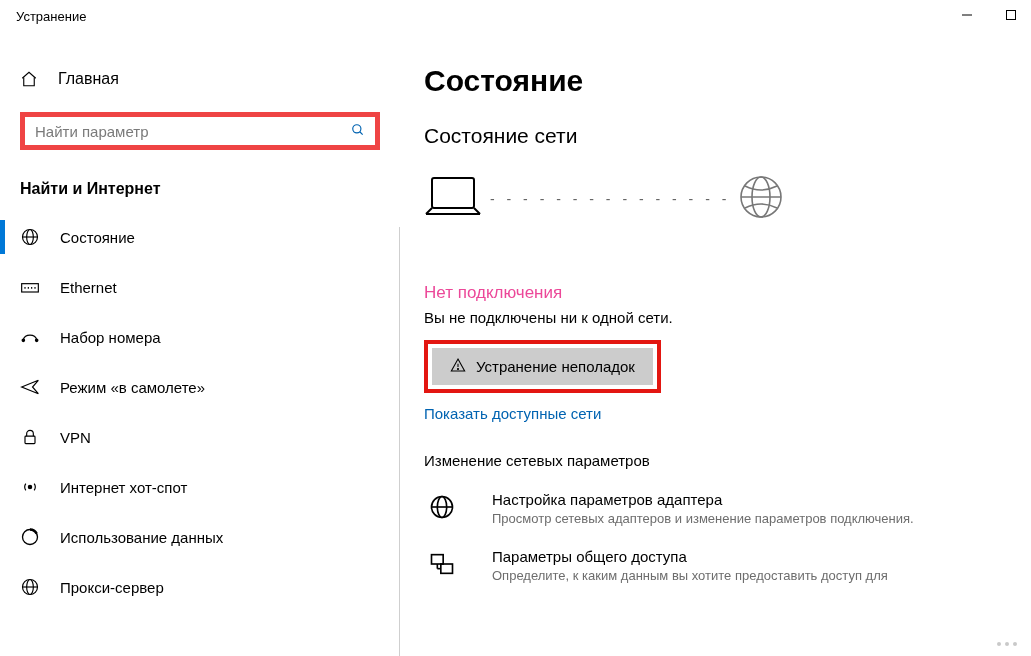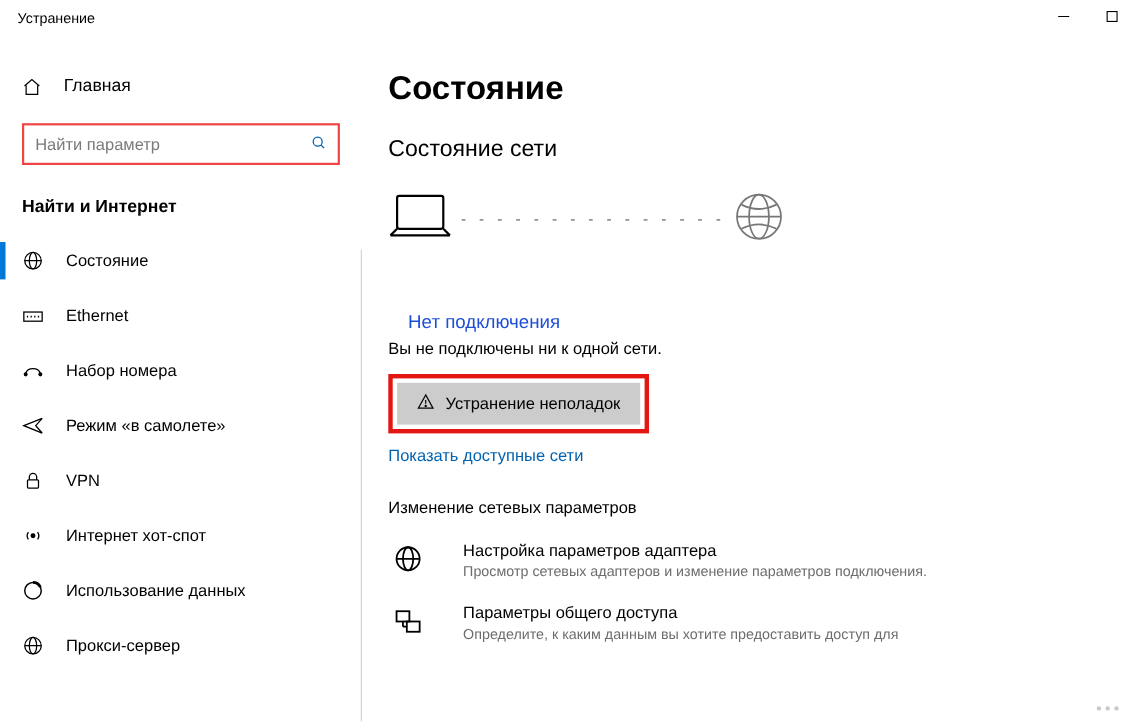--- a/index.html
+++ b/index.html
@@ -34,21 +34,21 @@
     color: #000;
     width: 20px;
     text-align: center;
     cursor: pointer;
   }
   .layout {
     display: flex;
     height: calc(100% - 32px);
   }
   .sidebar {
-    width: 329px;
+    width: 400px;
     padding-top: 30px;
     position: relative;
   }
   .home-row {
     display: flex;
     align-items: center;
     gap: 20px;
     padding: 8px 0 8px 20px;
     font-size: 16px;
     cursor: pointer;
@@ -59,21 +59,21 @@
     display: inline-flex;
     align-items: center;
     justify-content: center;
   }
   .search-wrap {
     margin: 16px 20px 24px 20px;
   }
   .search-box {
     display: flex;
     align-items: center;
-    border: 2px solid #ef4444;
+    border: 5px solid #ef4444;
     height: 38px;
     padding: 0 10px;
   }
   .search-box input {
     flex: 1;
     border: none;
     outline: none;
     font-size: 15px;
     color: #555;
     background: transparent;
@@ -143,24 +143,23 @@
   }
   .laptop-icon, .globe-icon { color: #000; }
   .dashes {
     flex: 0 0 auto;
     margin: 0 8px;
     letter-spacing: 4px;
     color: #666;
     font-size: 14px;
   }
   .status-err {
-    color: #1d4ed8;
+    color: #ec4899;
     font-size: 17px;
     margin-bottom: 6px;
-    margin-left: 18px;
   }
   .status-desc {
     font-size: 15px;
     margin-bottom: 14px;
   }
   .highlight-box {
     border: 4px solid #e31611;
     display: inline-block;
     padding: 4px;
     margin-bottom: 12px;

